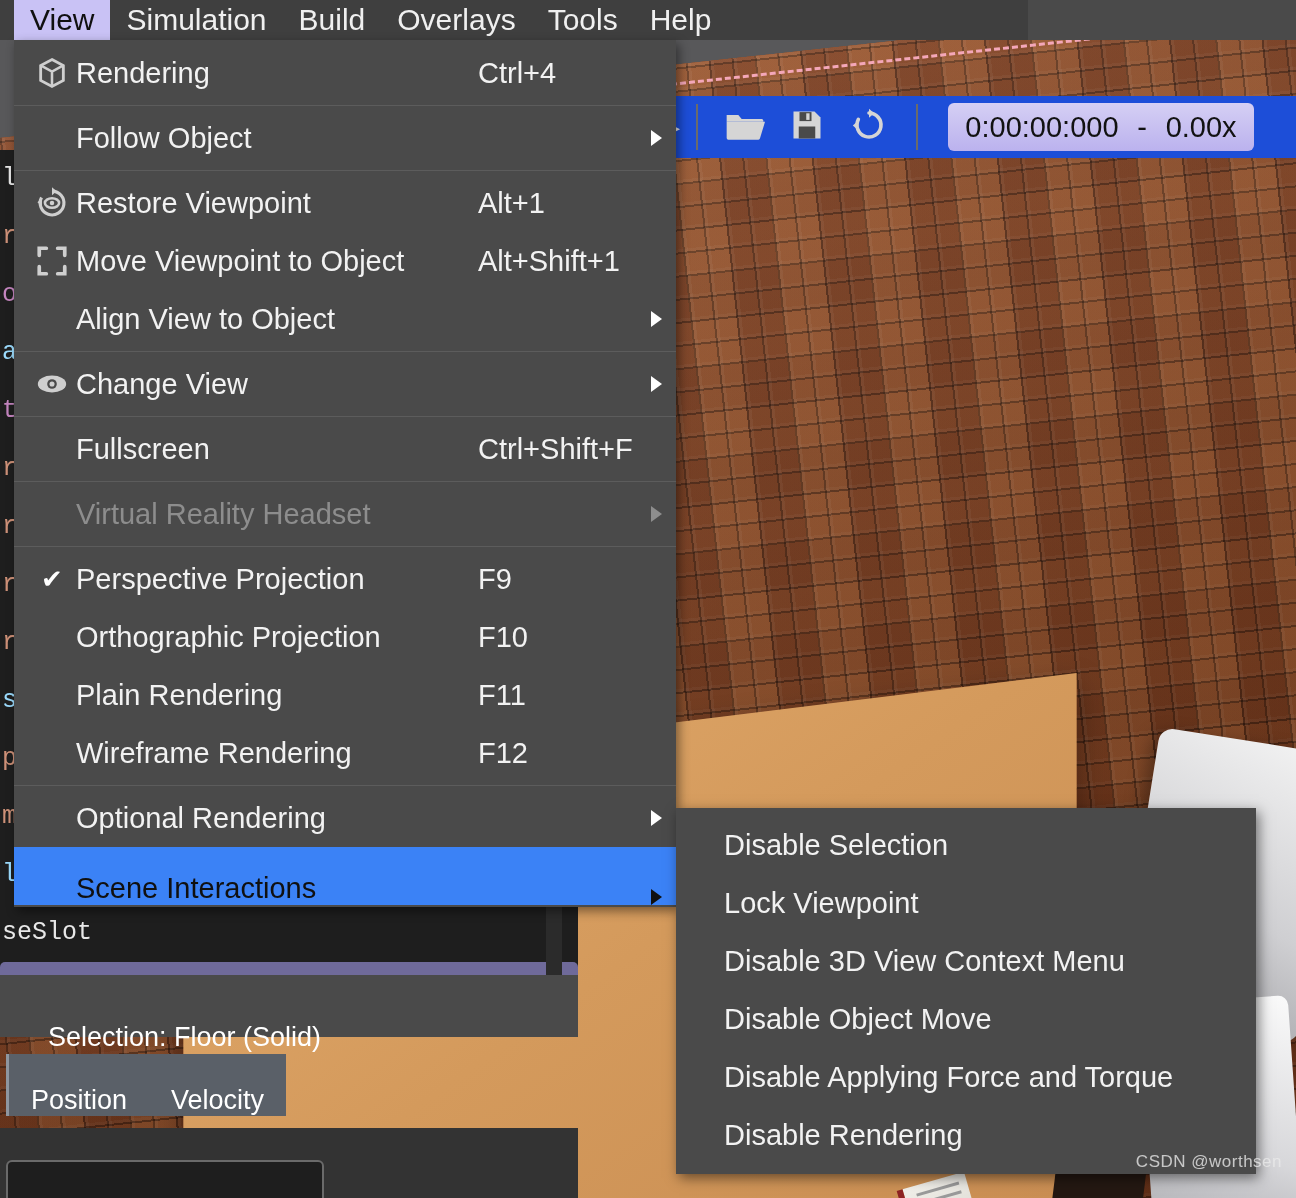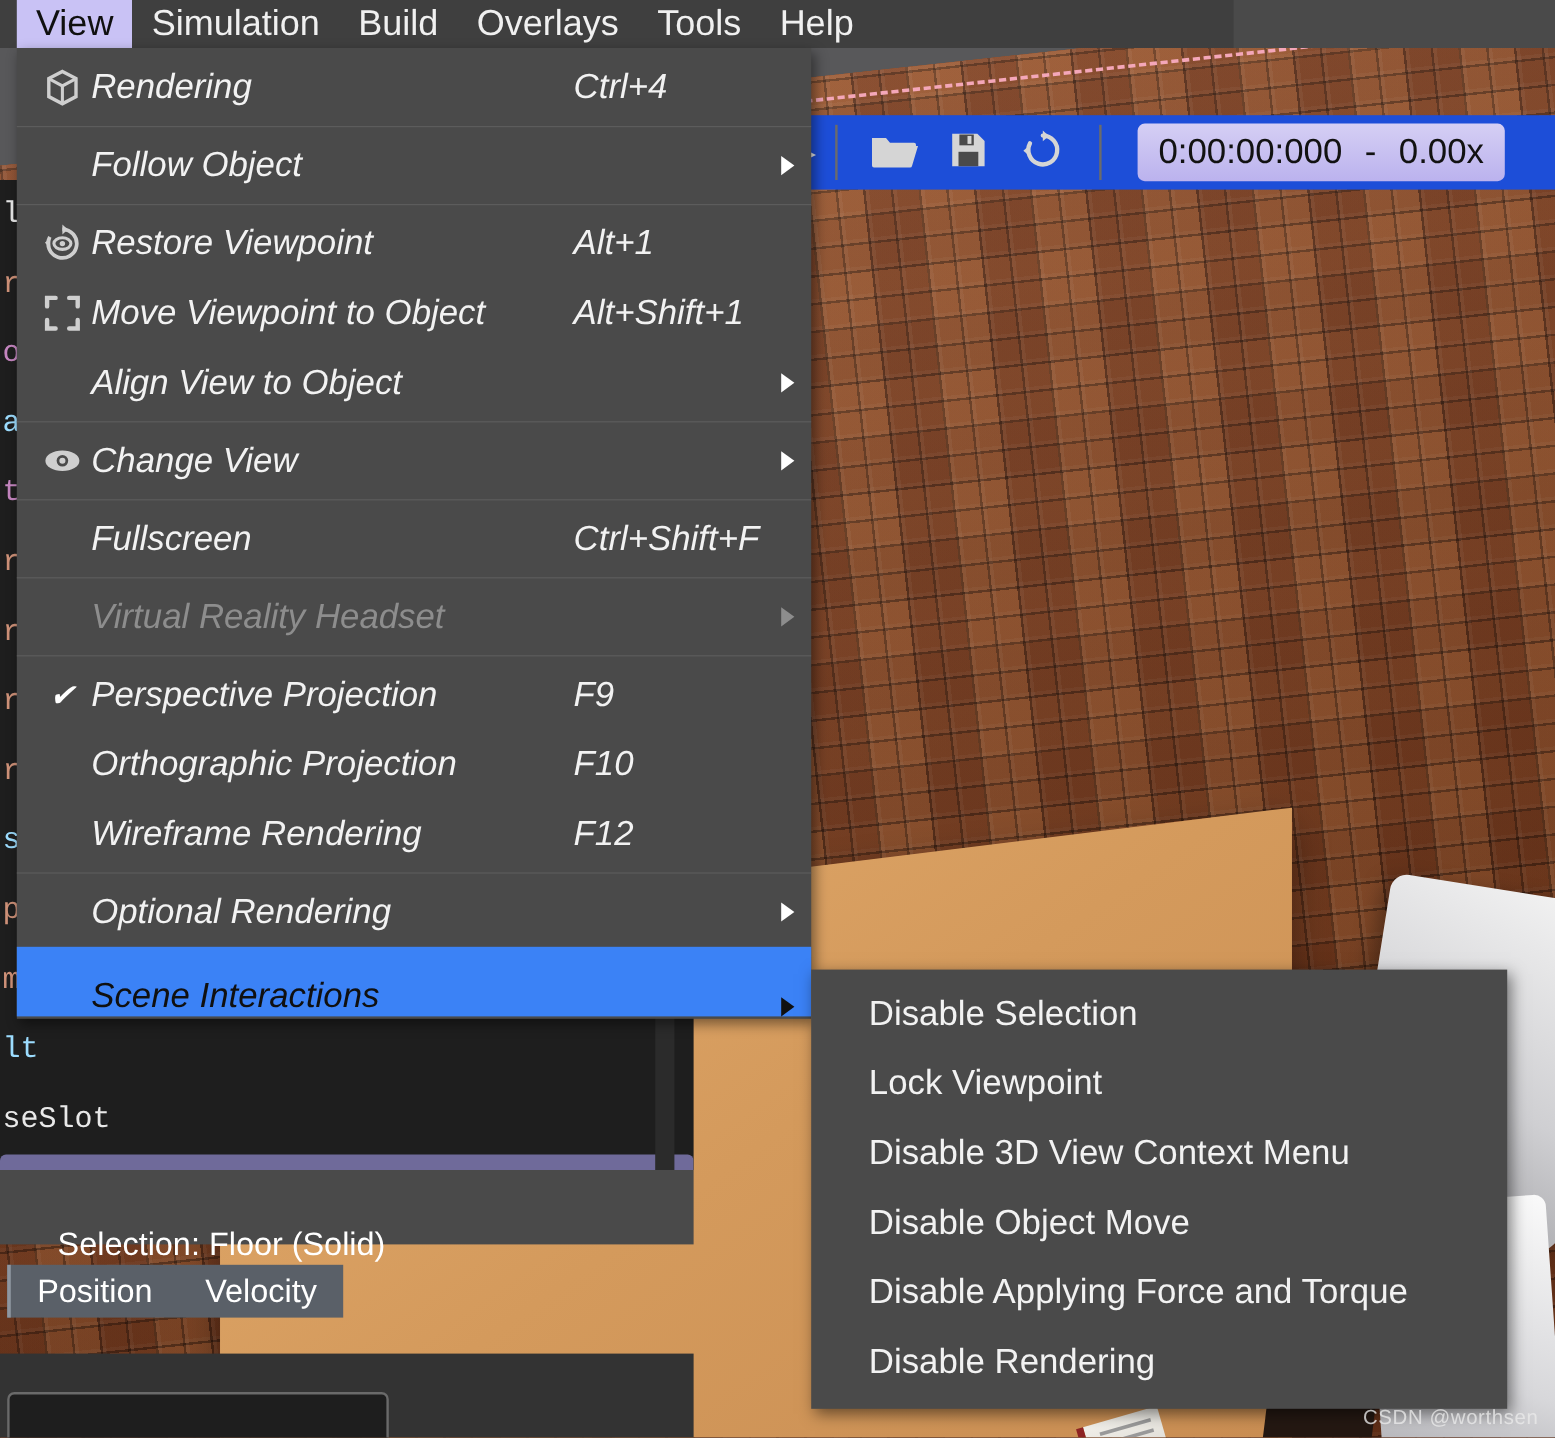--- a/index.html
+++ b/index.html
@@ -131,21 +131,21 @@
   .status-panel {
     position: absolute; left: 0; top: 975px; width: 578px; height: 62px;
     background: #4a4a4a;
   }
   .status-text {
     position: absolute; left: 48px; top: 986px;
     font-size: 27px; color: #ffffff; margin-top: 36px;
   }
   .tabbar {
     position: absolute; left: 6px; top: 1054px;
-    height: 44px; background: #5a6068; display: flex; align-items: center;
+    height: 62px; background: #5a6068; display: flex; align-items: flex-end;
     border-left: 3px solid #8e96a0;
   }
   .tabbar .tab {
     font-size: 27px; color: #ffffff; padding: 0 22px; cursor: default;
   }
   .panel-below {
     position: absolute; left: 0; top: 1128px; width: 578px; height: 70px;
     background: #333333;
   }
   .field-box {
@@ -188,21 +188,21 @@
 
   
   #viewmenu {
     position: absolute; left: 14px; top: 40px; width: 662px;
     background: #4a4a4a; z-index: 50;
     box-shadow: 3px 4px 10px rgba(0,0,0,.45);
     padding: 4px 0 2px 0;
   }
   .mi {
     position: relative; display: flex; align-items: center;
-    height: 58px; padding-left: 14px; cursor: default; font-style: italic;
+    height: 58px; padding-left: 14px; cursor: default;
   }
   .mi .ico {
     width: 48px; min-width: 48px; display: flex; align-items: center;
     justify-content: center; color: #cfcfcf;
   }
   .mi .chk {
     width: 48px; min-width: 48px; text-align: center;
     color: #ffffff; font-size: 26px;
   }
   .mi .lbl { font-size: 29px; color: #f2f2f2; white-space: nowrap; }
@@ -230,21 +230,21 @@
     padding: 8px 0 10px 0;
   }
   #submenu .smi {
     display: flex; align-items: center; height: 58px;
     padding-left: 48px; font-size: 29px; color: #f2f2f2;
     white-space: nowrap; cursor: default;
   }
 
   
   .watermark {
-    position: absolute; right: 14px; bottom: 6px;
+    position: absolute; right: 14px; bottom: 26px;
     font-size: 17px; color: rgba(235,235,235,.78);
     letter-spacing: .5px; z-index: 70;
   }
 </style>
 </head>
 <body>
 
 <div id="root">
 
   <div id="viewport">
@@ -412,20 +412,25 @@
         <span class="lbl">Perspective Projection</span>
         <span class="acc">F9</span>
       </div>
       <div class="mi">
         <span class="ico"></span>
         <span class="lbl">Orthographic Projection</span>
         <span class="acc">F10</span>
       </div>
       <div class="mi">
         <span class="ico"></span>
+        <span class="lbl">Plain Rendering</span>
+        <span class="acc">F11</span>
+      </div>
+      <div class="mi">
+        <span class="ico"></span>
         <span class="lbl">Wireframe Rendering</span>
         <span class="acc">F12</span>
       </div>
       <div class="msep"></div>
       <div class="mi">
         <span class="ico"></span>
         <span class="lbl">Optional Rendering</span>
         <span class="arr"></span>
       </div>
       <div class="mi selected">

